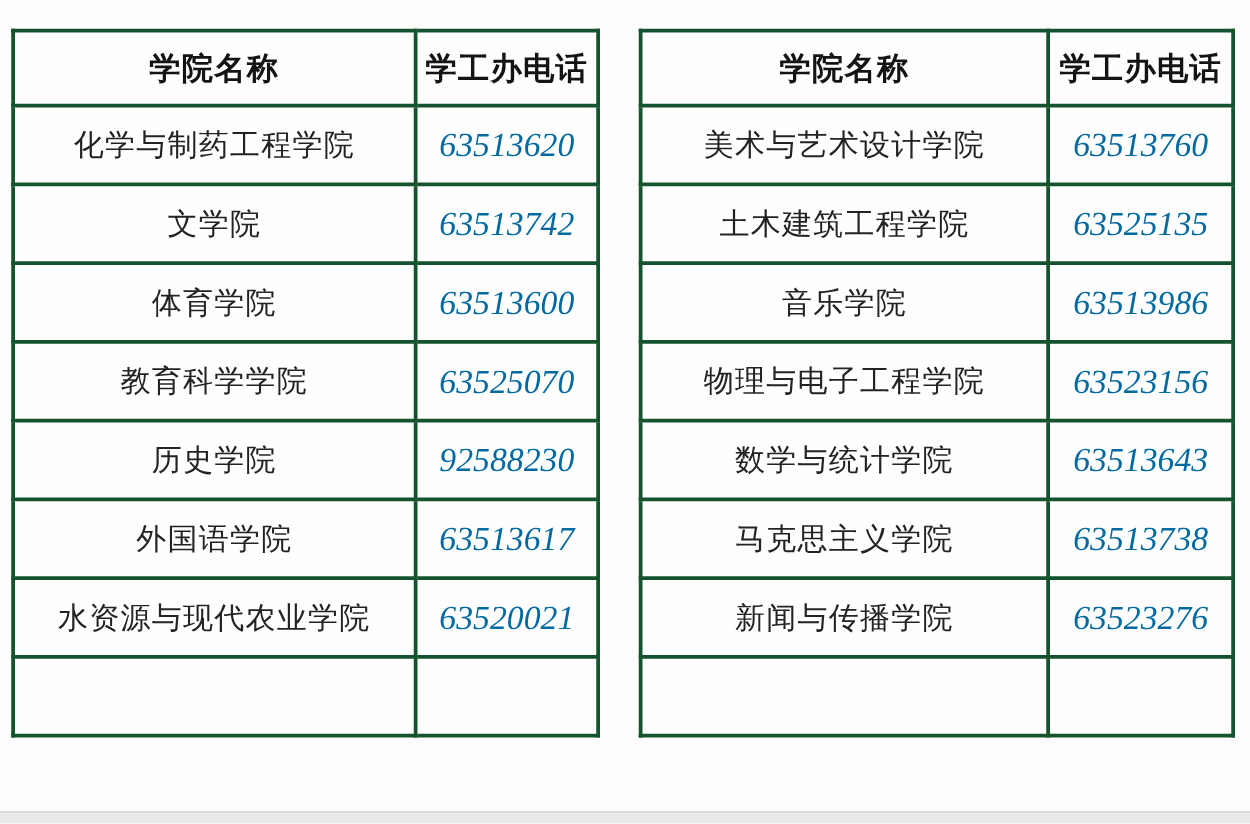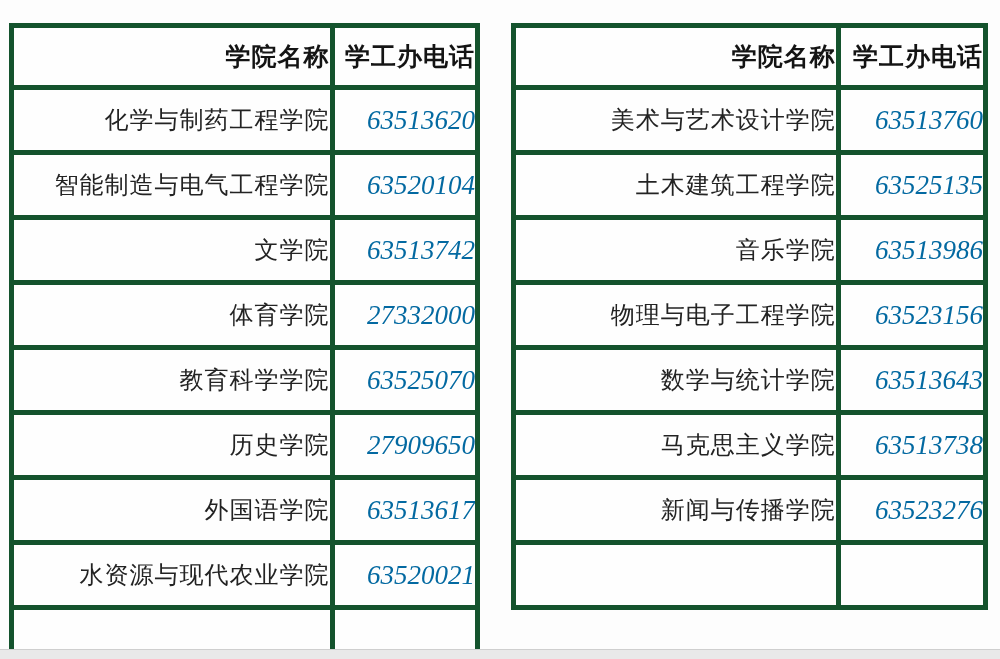--- a/index.html
+++ b/index.html
@@ -25,22 +25,22 @@
     border-left-width: 2px;
     border-right-width: 2px;
   }
   table.phone-table.left  { left: 9px;   width: 471px; }
   table.phone-table.right { left: 511px; width: 477px; }
 
   col.name-col  { width: 68.8%; }
   col.phone-col { width: 31.2%; }
 
   .phone-table th, .phone-table td {
-    border: 5px solid #14532d;
-    text-align: right;
+    border: 3px solid #14532d;
+    text-align: center;
     vertical-align: middle;
     padding: 0;
     overflow: hidden;
     white-space: nowrap;
   }
   .phone-table th {
     height: 57px;
     font-size: 25px;
     font-weight: bold;
     color: #141414;
@@ -89,38 +89,34 @@
         <th>学院名称</th>
         <th>学工办电话</th>
       </tr>
     </thead>
     <tbody>
         <tr>
           <td class="name-cell">化学与制药工程学院</td>
           <td class="phone-cell">63513620</td>
         </tr>
         <tr>
-          <td class="name-cell">智能制造与电气工程学院</td>
-          <td class="phone-cell">63520104</td>
-        </tr>
-        <tr>
           <td class="name-cell">文学院</td>
           <td class="phone-cell">63513742</td>
         </tr>
         <tr>
           <td class="name-cell">体育学院</td>
-          <td class="phone-cell">27332000</td>
+          <td class="phone-cell">63513600</td>
         </tr>
         <tr>
           <td class="name-cell">教育科学学院</td>
           <td class="phone-cell">63525070</td>
         </tr>
         <tr>
           <td class="name-cell">历史学院</td>
-          <td class="phone-cell">27909650</td>
+          <td class="phone-cell">92588230</td>
         </tr>
         <tr>
           <td class="name-cell">外国语学院</td>
           <td class="phone-cell">63513617</td>
         </tr>
         <tr>
           <td class="name-cell">水资源与现代农业学院</td>
           <td class="phone-cell">63520021</td>
         </tr>
       </tbody>

